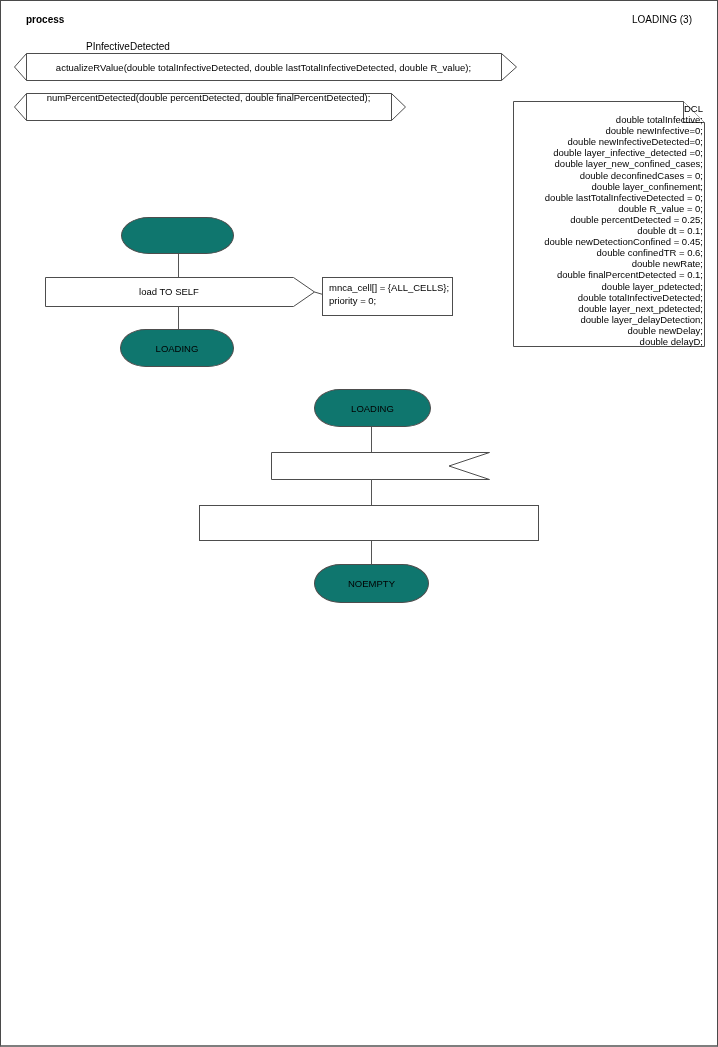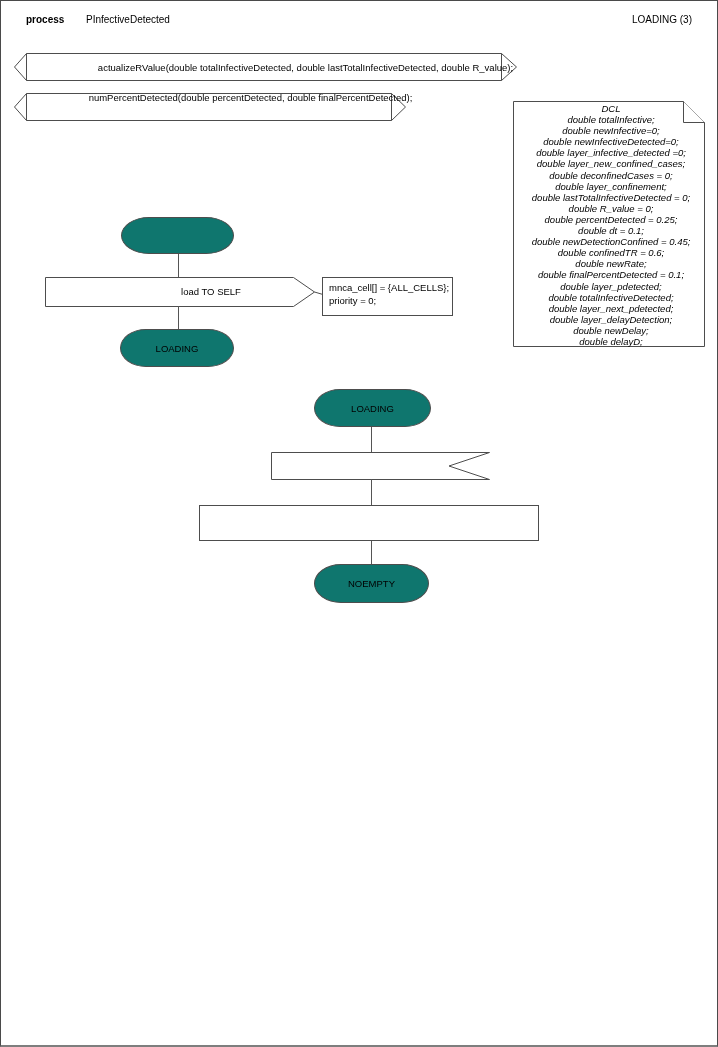--- a/index.html
+++ b/index.html
@@ -13,50 +13,49 @@
   .hdr { position:absolute; top:13px; font-size:10px; color:#000; }
   .hdr.bold { font-weight:bold; }
   .shape-svg { position:absolute; overflow:visible; }
   .shape-svg path, .shape-svg polygon, .shape-svg line {
     fill:#fff; stroke:#4d4d4d; stroke-width:1;
   }
   .shape-svg line { fill:none; }
   .txt {
     position:absolute; font-size:9.5px; color:#000;
     display:flex; align-items:center; justify-content:center;
-    text-align:center; pointer-events:none;margin-left:42px;
+    text-align:center; pointer-events:none;
   }
   .pre { white-space:pre; }
   .state {
     position:absolute; border:1px solid #4d4d4d; background:#0f766e;
     display:flex; align-items:center; justify-content:center;
     font-size:9.5px;
   }
   .vline { position:absolute; width:1px; background:#555; }
   .box { position:absolute; border:1px solid #4d4d4d; background:#fff; }
   .dcl-text {
     position:absolute; left:518px; top:102px; width:184px;
-    font-size:9.5px; line-height:11.1px; white-space:pre; text-align:center;
+    font-size:9.5px; line-height:11.1px; white-space:pre; text-align:right;
     pointer-events:none;
-    font-style:italic;
   }
   .comment-text {
     position:absolute; left:328px; top:280px; width:122px;
     font-size:9.5px; line-height:13px; white-space:pre; text-align:left;
     pointer-events:none;
   }
   .task-text { line-height:13.5px; }
 </style>
 </head>
 <body>
 
 <div class="page">
 
   <span class="hdr bold" style="left:18px;padding-left:7px;">process</span>
-  <span class="hdr" style="left:85px;">PInfectiveDetected</span>
+  <span class="hdr" style="left:85px;margin-top:27px;">PInfectiveDetected</span>
   <span class="hdr" style="right:25px;">LOADING (3)</span>
 
   <svg class="shape-svg" style="left:13px; top:52px;" width="503" height="28" viewBox="0 0 503 28">
     <path d="M0.5 14 L12.5 0.5 H487.5 L502.5 14 L487.5 27.5 H12.5 Z"></path>
     <line x1="12.5" y1="0.5" x2="12.5" y2="27.5"></line>
     <line x1="487.5" y1="0.5" x2="487.5" y2="27.5"></line>
   </svg>
   <div class="txt" style="left:25px; top:52px; width:475px; height:28px;">actualizeRValue(double totalInfectiveDetected, double lastTotalInfectiveDetected, double R_value);</div>
 
   <svg class="shape-svg" style="left:13px; top:92px;" width="392" height="28" viewBox="0 0 392 28">

